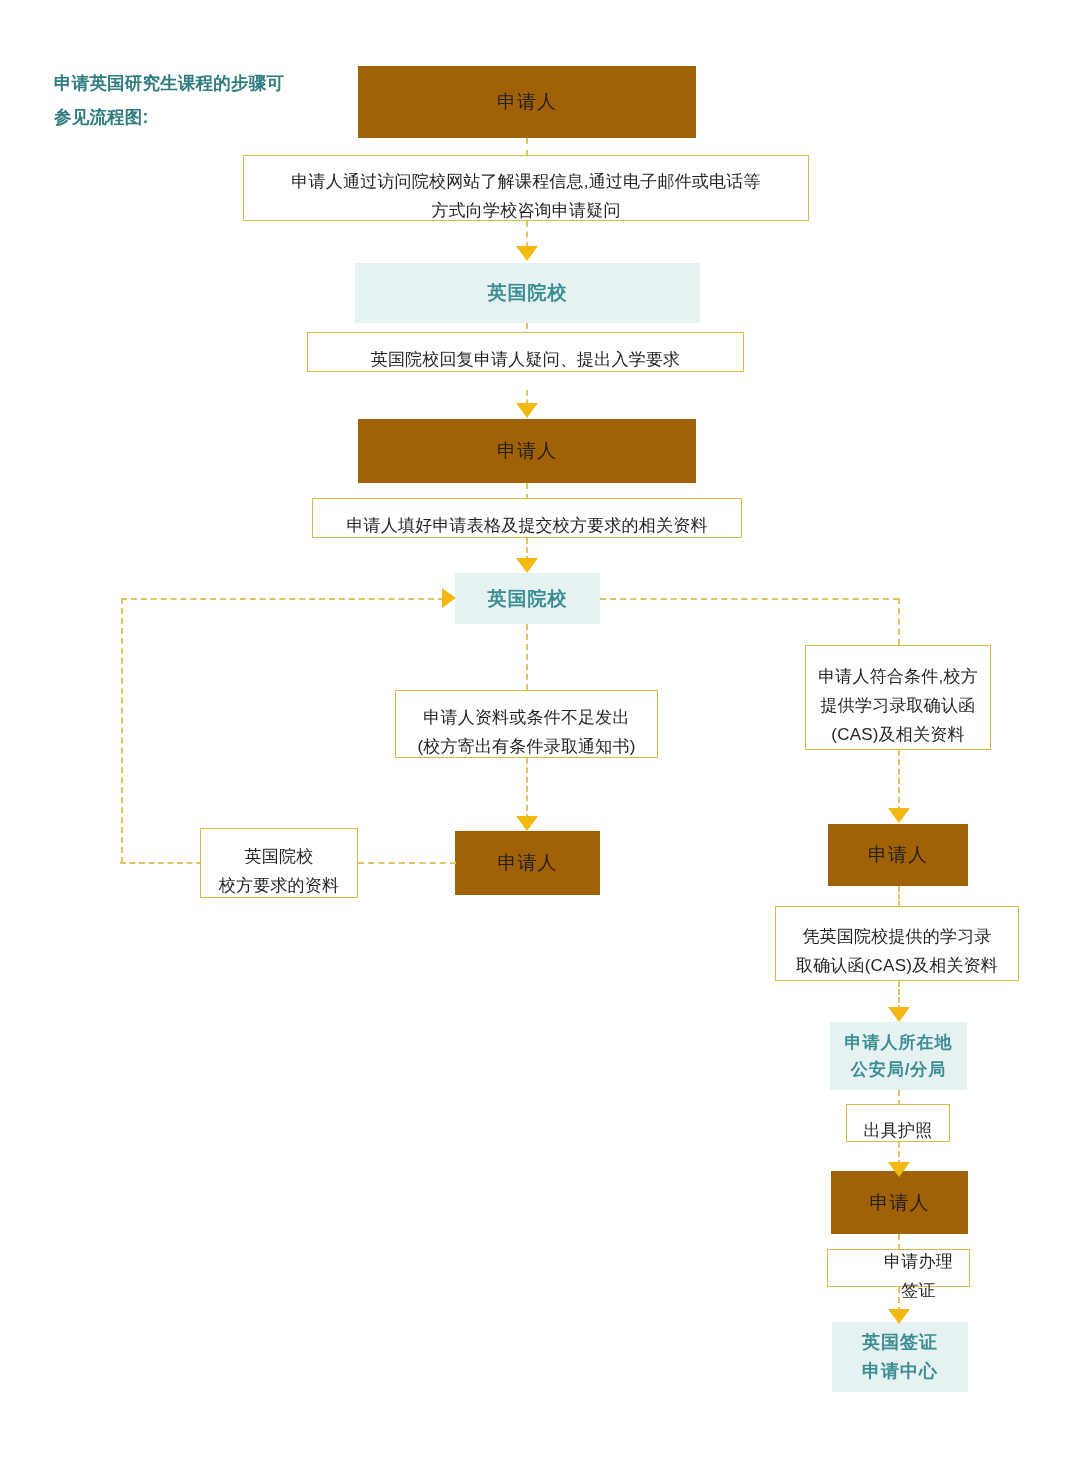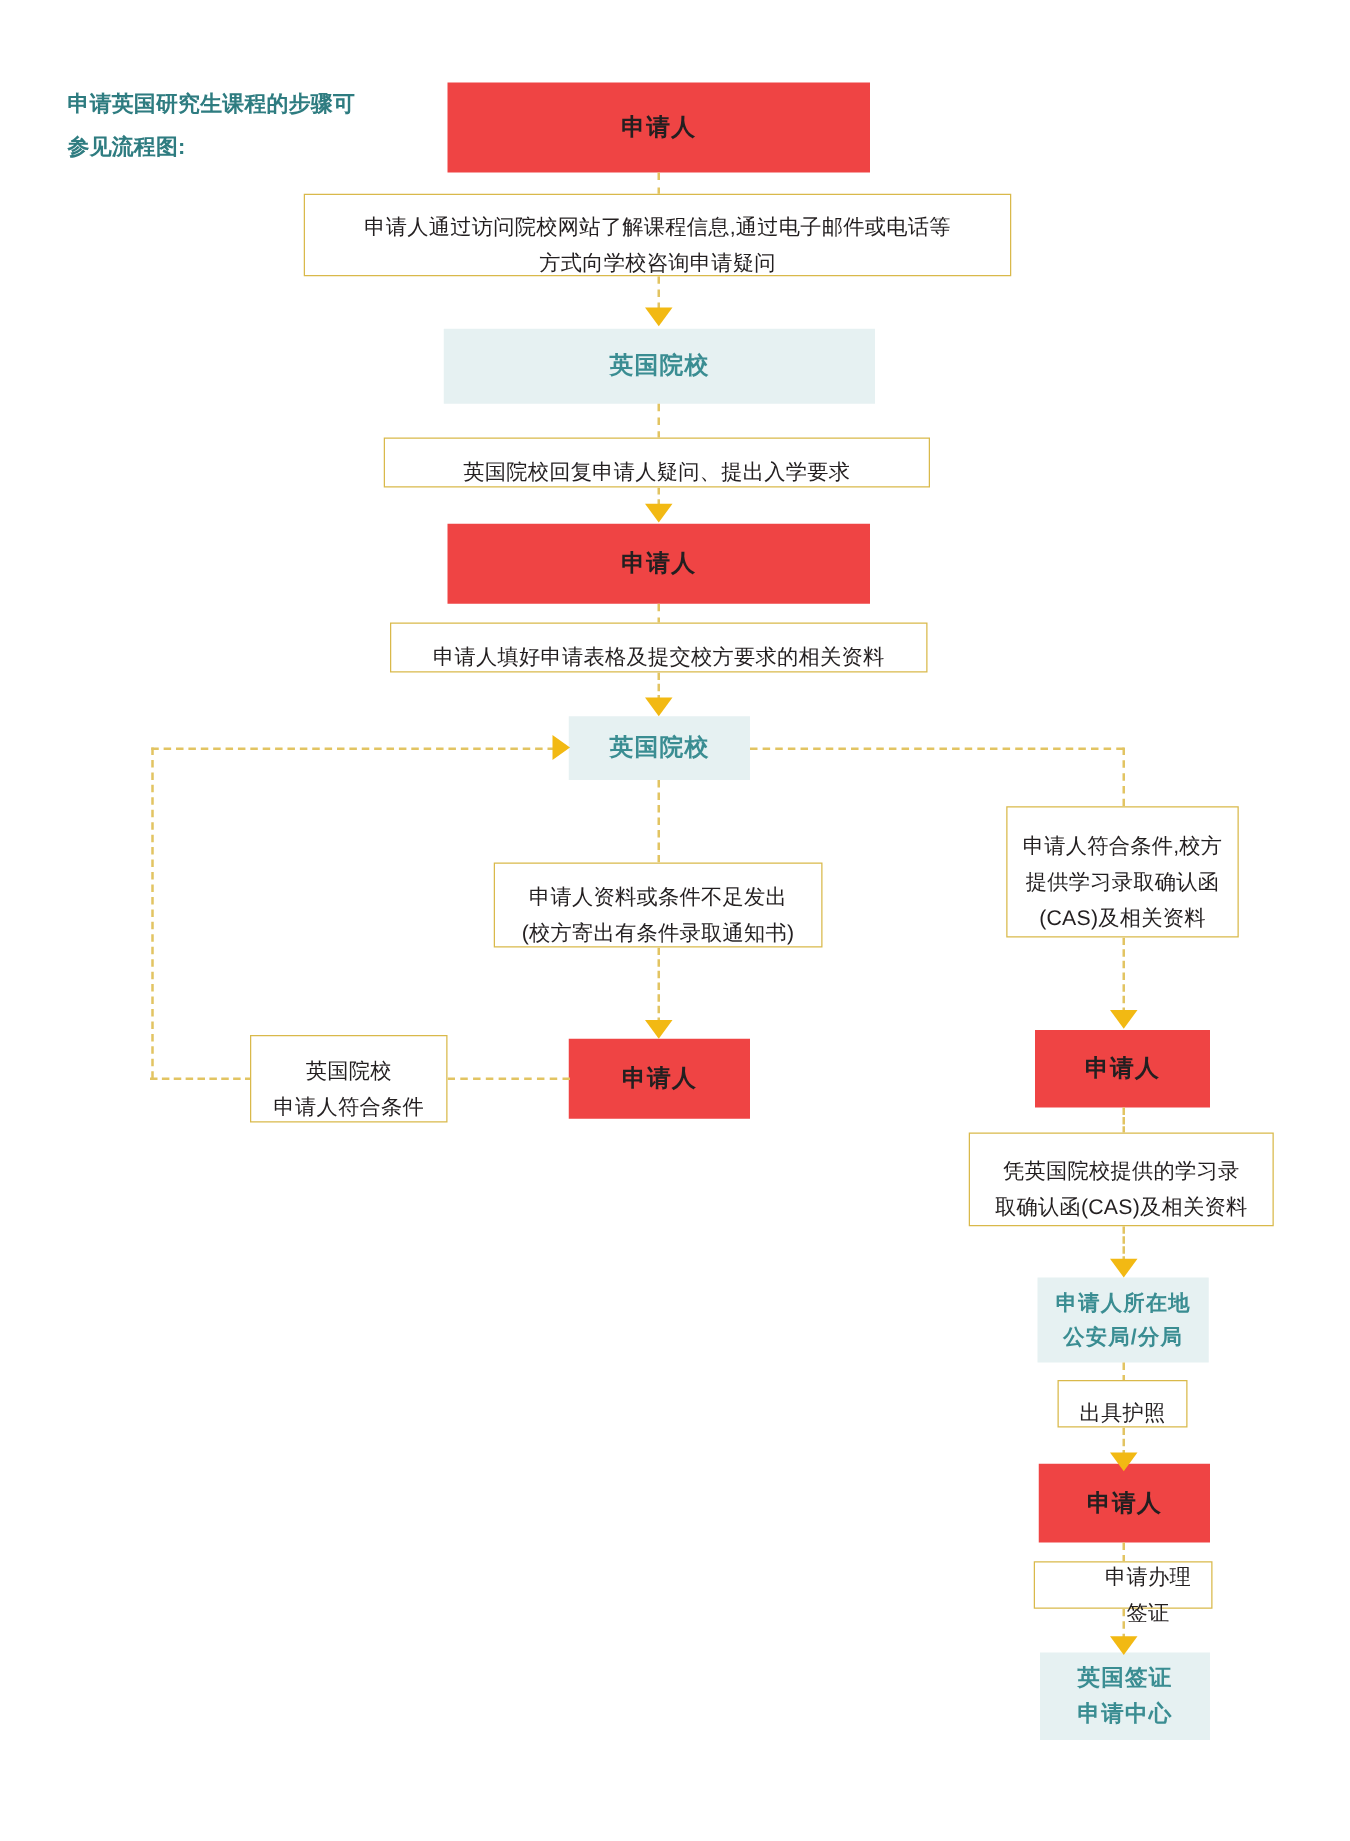--- a/index.html
+++ b/index.html
@@ -35,24 +35,24 @@
   
   .node {
     position: absolute;
     box-sizing: border-box;
     display: flex;
     align-items: center;
     justify-content: center;
     text-align: center;
   }
   .node-applicant {
-    background: #ef4444;
+    background: #a16207;
     color: #231f20;
     font-size: 19px;
-    font-weight: bold;
+    font-weight: normal;
     letter-spacing: 1px;
   }
   .node-institution {
     background: #E6F1F2;
     color: #3A8D92;
     font-size: 19px;
     font-weight: bold;
     letter-spacing: 1px;
     line-height: 30px;
   }
@@ -130,21 +130,21 @@
 
   <div class="vline" style="left:526px; top:221px; height:27px;"></div>
   <div class="arrow-down" style="left:516px; top:246px;"></div>
 
   <div class="node node-institution" style="left:355px; top:263px; width:345px; height:60px;">
     <span>英国院校</span>
   </div>
 
   <div class="vline" style="left:526px; top:323px; height:28px;"></div>
 
-  <div class="label-box" style="left:307px; top:350px; width:437px; height:40px;">
+  <div class="label-box" style="left:307px; top:332px; width:437px; height:40px;">
     <span class="txt">英国院校回复申请人疑问、提出入学要求</span>
   </div>
 
   <div class="vline" style="left:526px; top:390px; height:15px;"></div>
   <div class="arrow-down" style="left:516px; top:403px;"></div>
 
   <div class="node node-applicant" style="left:358px; top:419px; width:338px; height:64px;">
     <span>申请人</span>
   </div>
 
@@ -175,21 +175,21 @@
 
   <div class="node node-applicant" style="left:455px; top:831px; width:145px; height:64px;">
     <span>申请人</span>
   </div>
 
   <div class="hline" style="left:358px; top:862px; width:98px;"></div>
 
   <div class="label-box" style="left:200px; top:828px; width:158px; height:70px;">
     <span class="txt">
       <span>英国院校</span><br>
-      <span>申请人符合条件</span>
+      <span>校方要求的资料</span>
     </span>
   </div>
 
   <div class="hline" style="left:120px; top:862px; width:82px;"></div>
 
   <div class="vline" style="left:121px; top:598px; height:265px;"></div>
 
   <div class="hline" style="left:121px; top:598px; width:323px;"></div>
   <div class="arrow-right" style="left:442px; top:588px;"></div>
 

